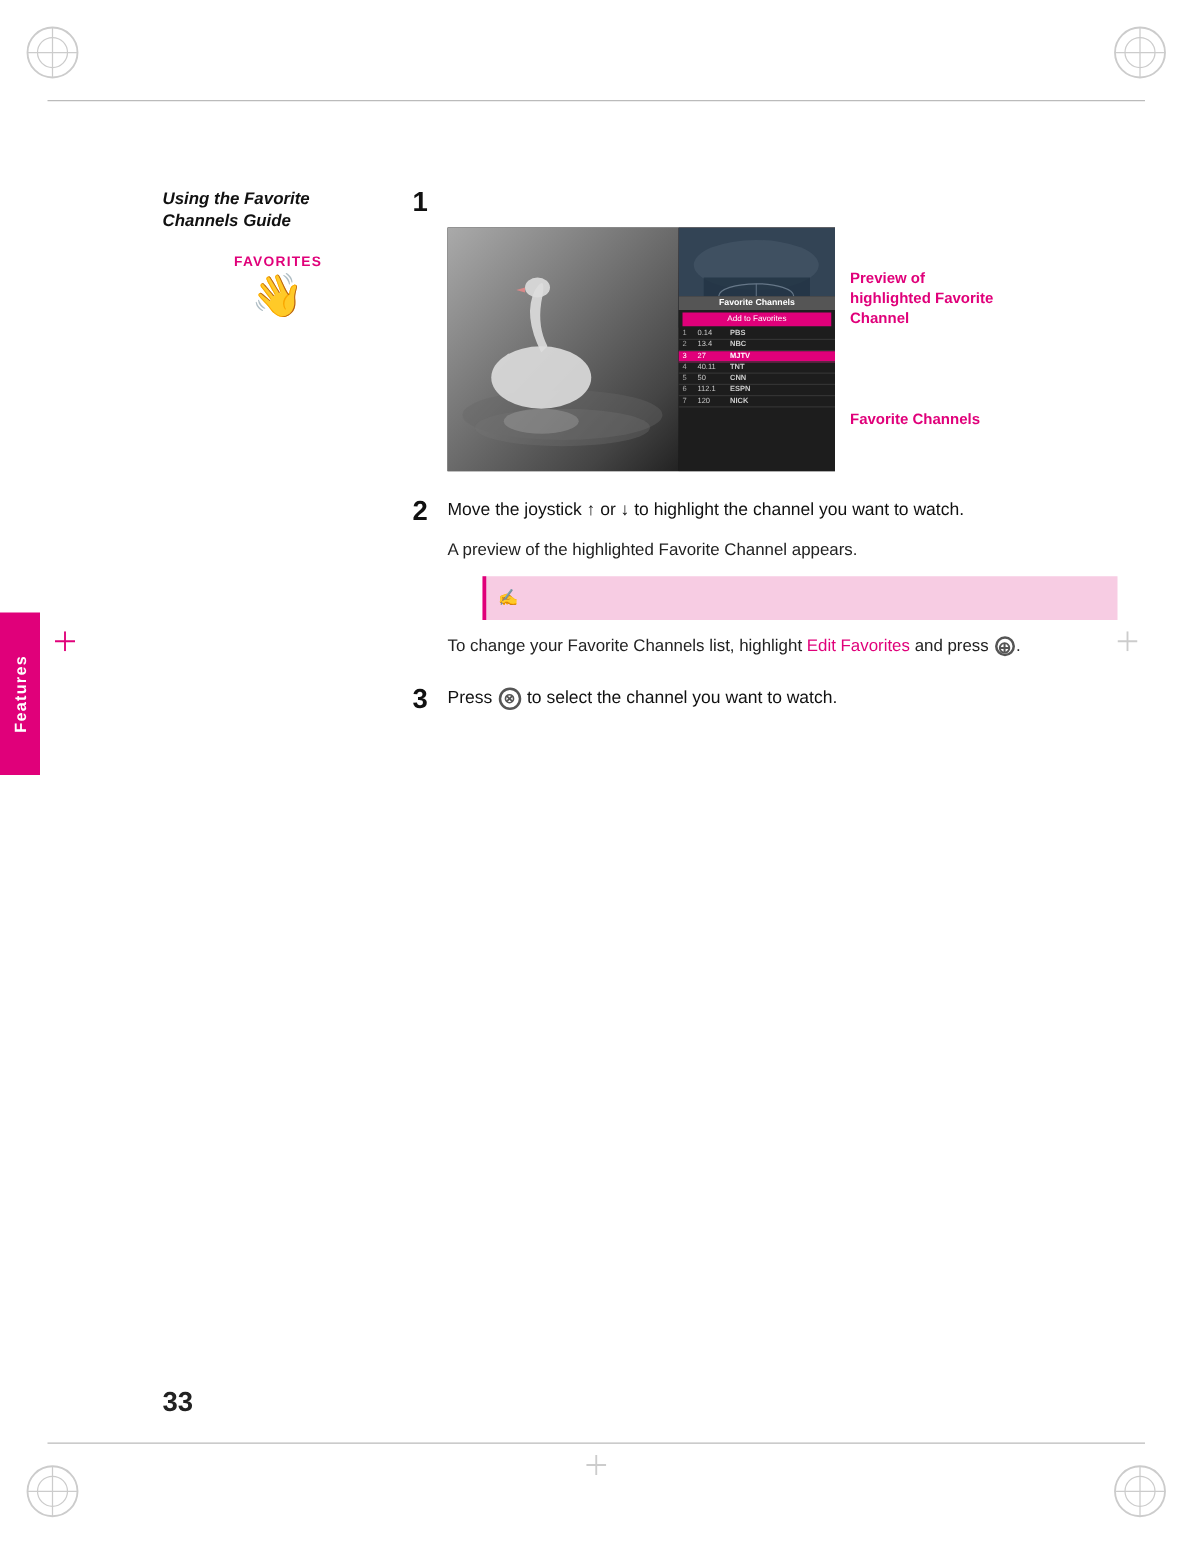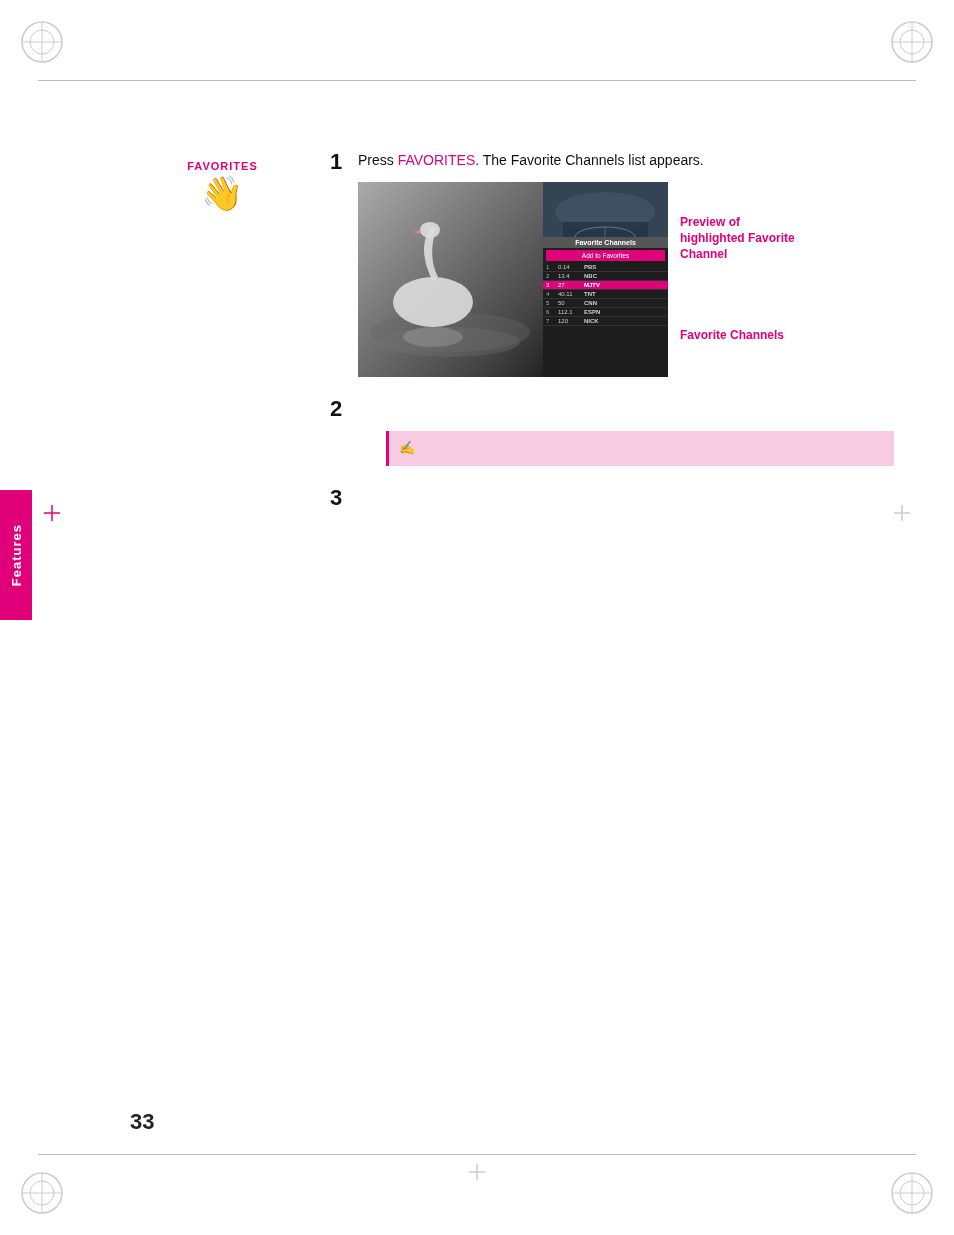--- a/index.html
+++ b/index.html
@@ -403,34 +403,35 @@
 
 <div class="features-tab">
   <span>Features</span>
 </div>
 
 <div class="page-number">33</div>
 
 <div class="main-content">
 
   <div class="left-col">
+    <div class="section-title">
+      <span>Using the Favorite</span><br>
+      <span>Channels Guide</span>
+    </div>
     <div class="favorites-button-area">
       <div class="favorites-label">FAVORITES</div>
       <div class="hand-icon">👋</div>
     </div>
   </div>
 
   <div class="right-col">
 
     <div class="step">
       <div class="step-header">
         <div class="step-num">1</div>
-        <div class="step-text">
-          Press <span class="accent">FAVORITES</span><span>. The Favorite Channels list appears.</span>
-        </div>
       </div>
 
       <div class="diagram-area">
         <div class="screenshot-box">
 
           <div class="swan-area">
             <svg width="185" height="195" viewBox="0 0 185 195" style="position:absolute;top:0;left:0;">
 
               <ellipse cx="92" cy="150" rx="80" ry="20" fill="#666" opacity="0.4"></ellipse>
               <ellipse cx="92" cy="160" rx="70" ry="15" fill="#777" opacity="0.3"></ellipse>
@@ -507,30 +508,40 @@
         <div class="annotations">
           <div class="annotation">Preview of highlighted Favorite Channel</div>
           <div class="annotation">Favorite Channels</div>
         </div>
       </div>
     </div>
 
     <div class="step">
       <div class="step-header">
         <div class="step-num">2</div>
+        <div class="step-text">
+          Move the joystick ↑ or ↓ to highlight the channel you want to watch.
+        </div>
       </div>
       <div class="step-body">
+        <p>A preview of the highlighted Favorite Channel appears.</p>
 
         <div class="note-box">
           <span class="note-icon">✍</span>
         </div>
 
+        <p>
+          To change your Favorite Channels list, highlight <span class="accent">Edit Favorites</span> and press <span class="circle-plus">⊕</span>.
+        </p>
       </div>
     </div>
 
     <div class="step">
       <div class="step-header">
         <div class="step-num">3</div>
+        <div class="step-text">
+          Press <span class="circle-cross">⊗</span> to select the channel you want to watch.
+        </div>
       </div>
     </div>
 
   </div>
 </div>
 
 </body></html>

